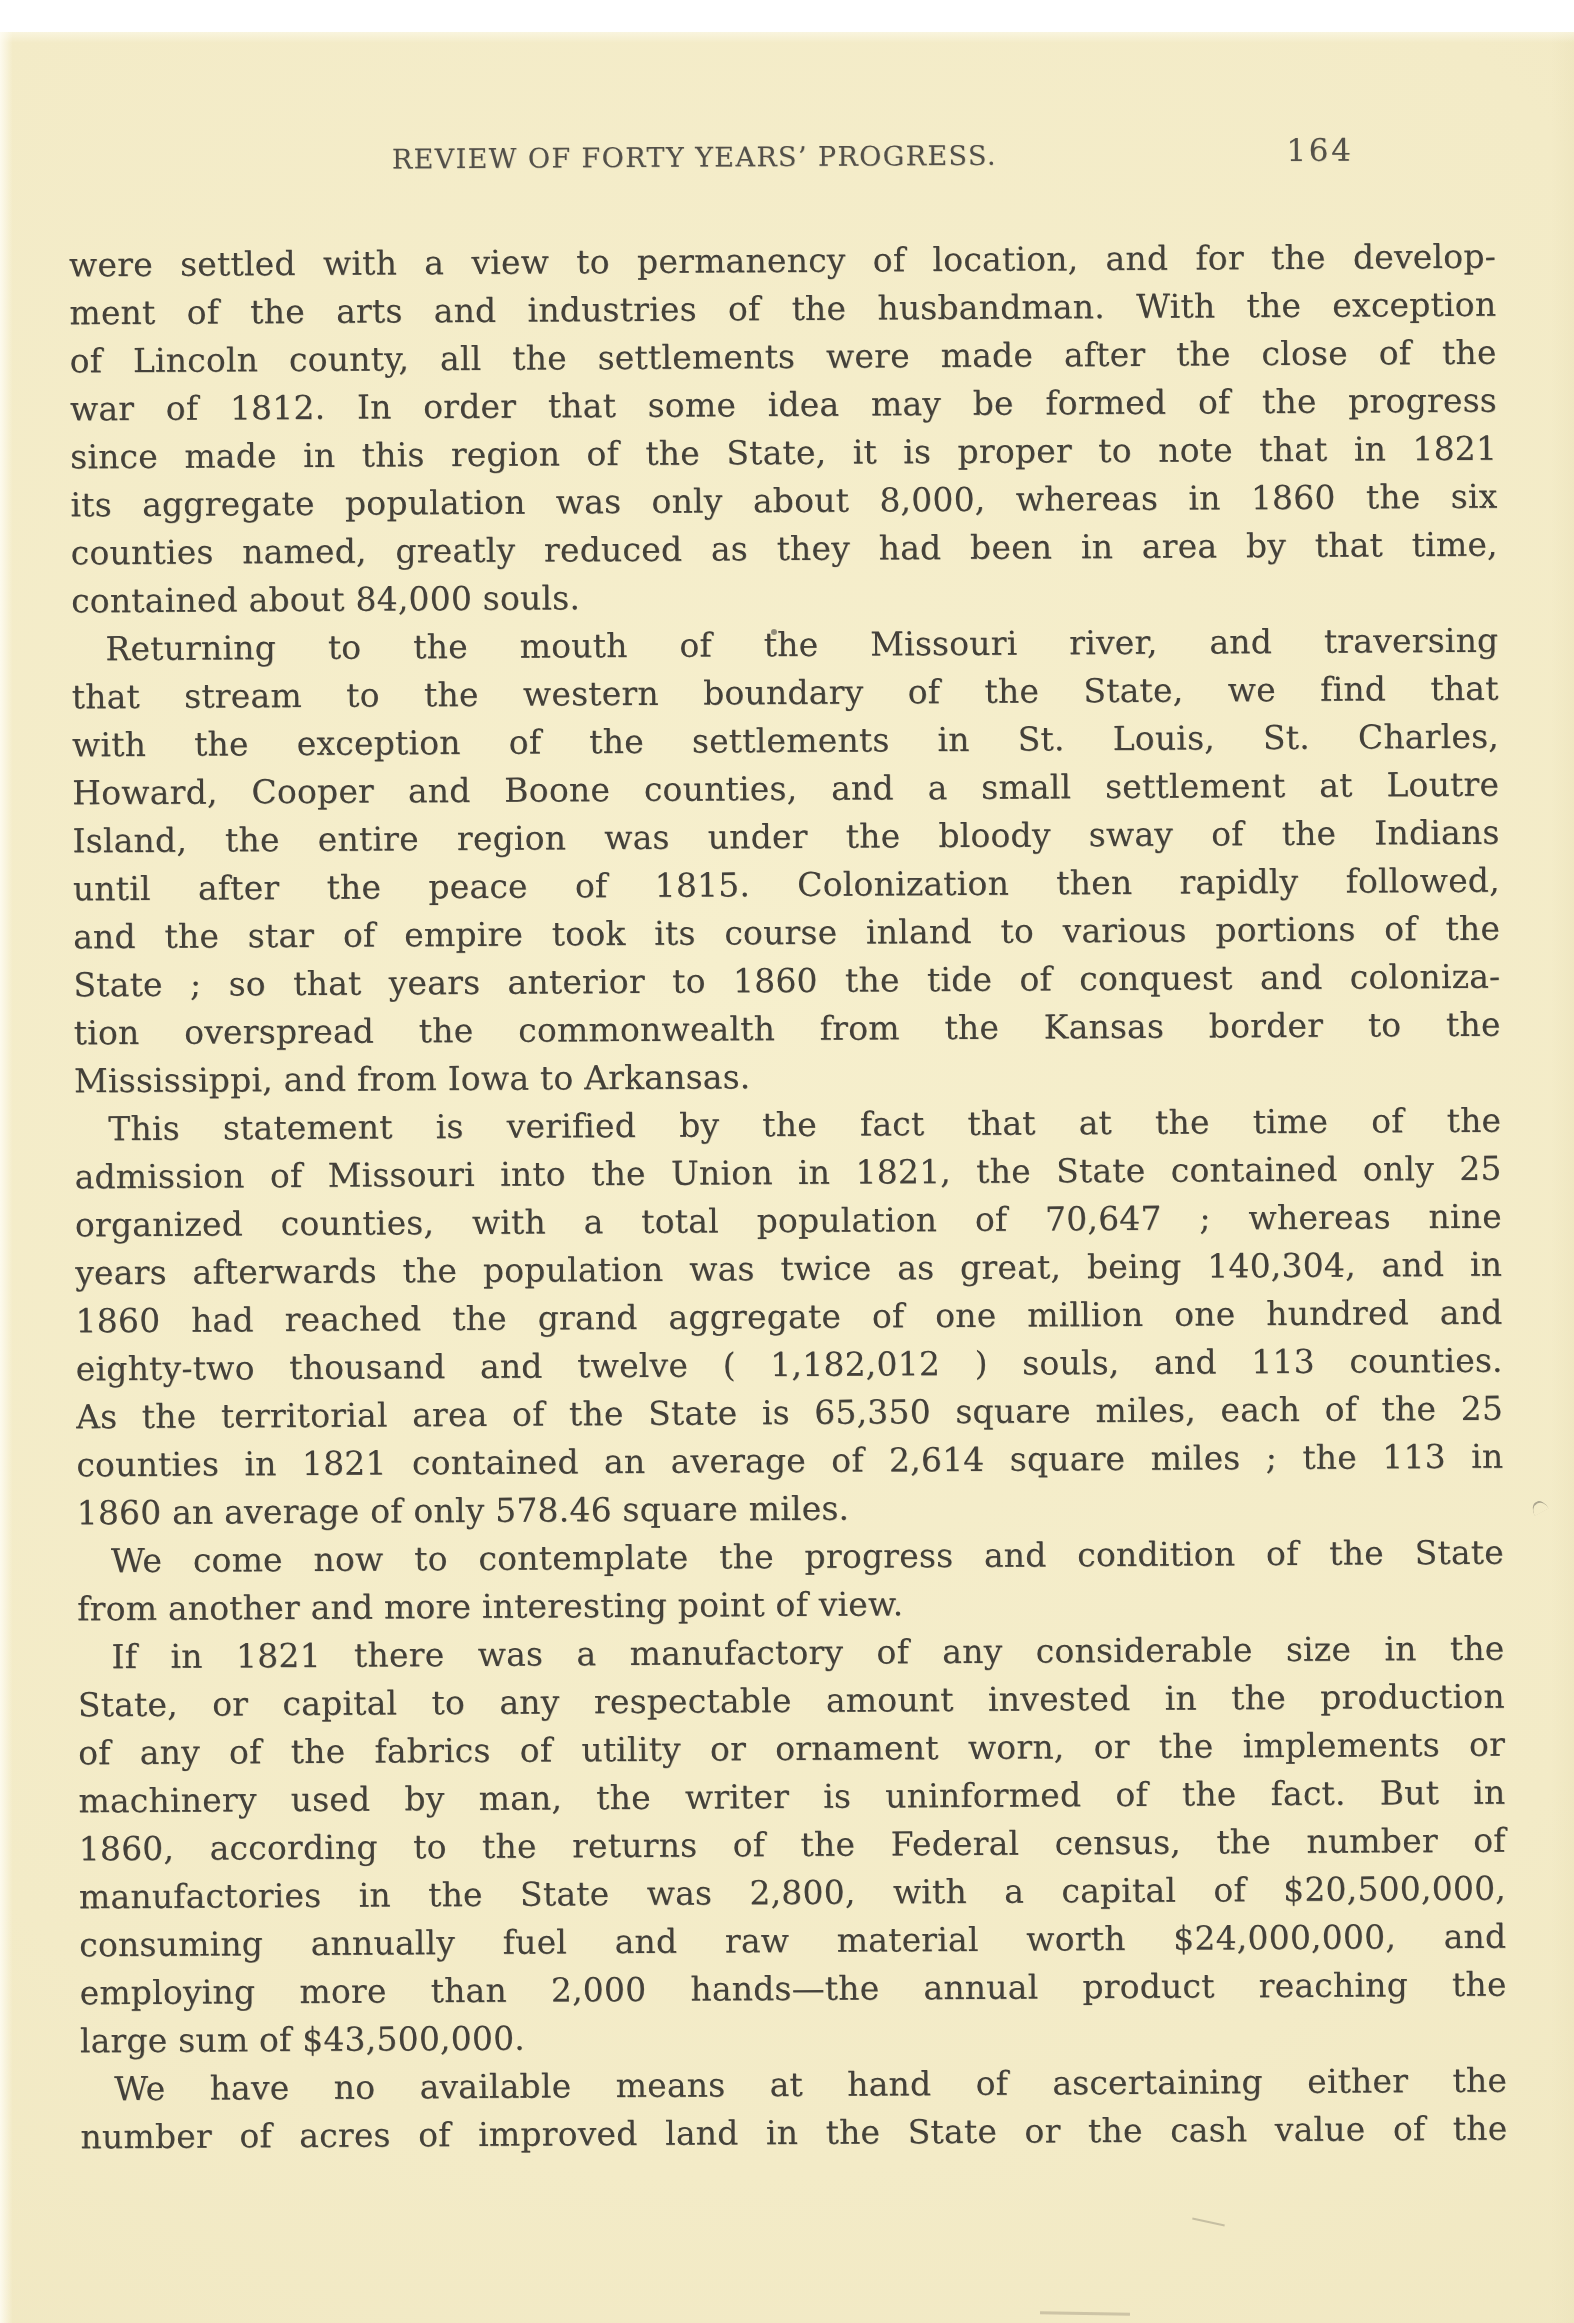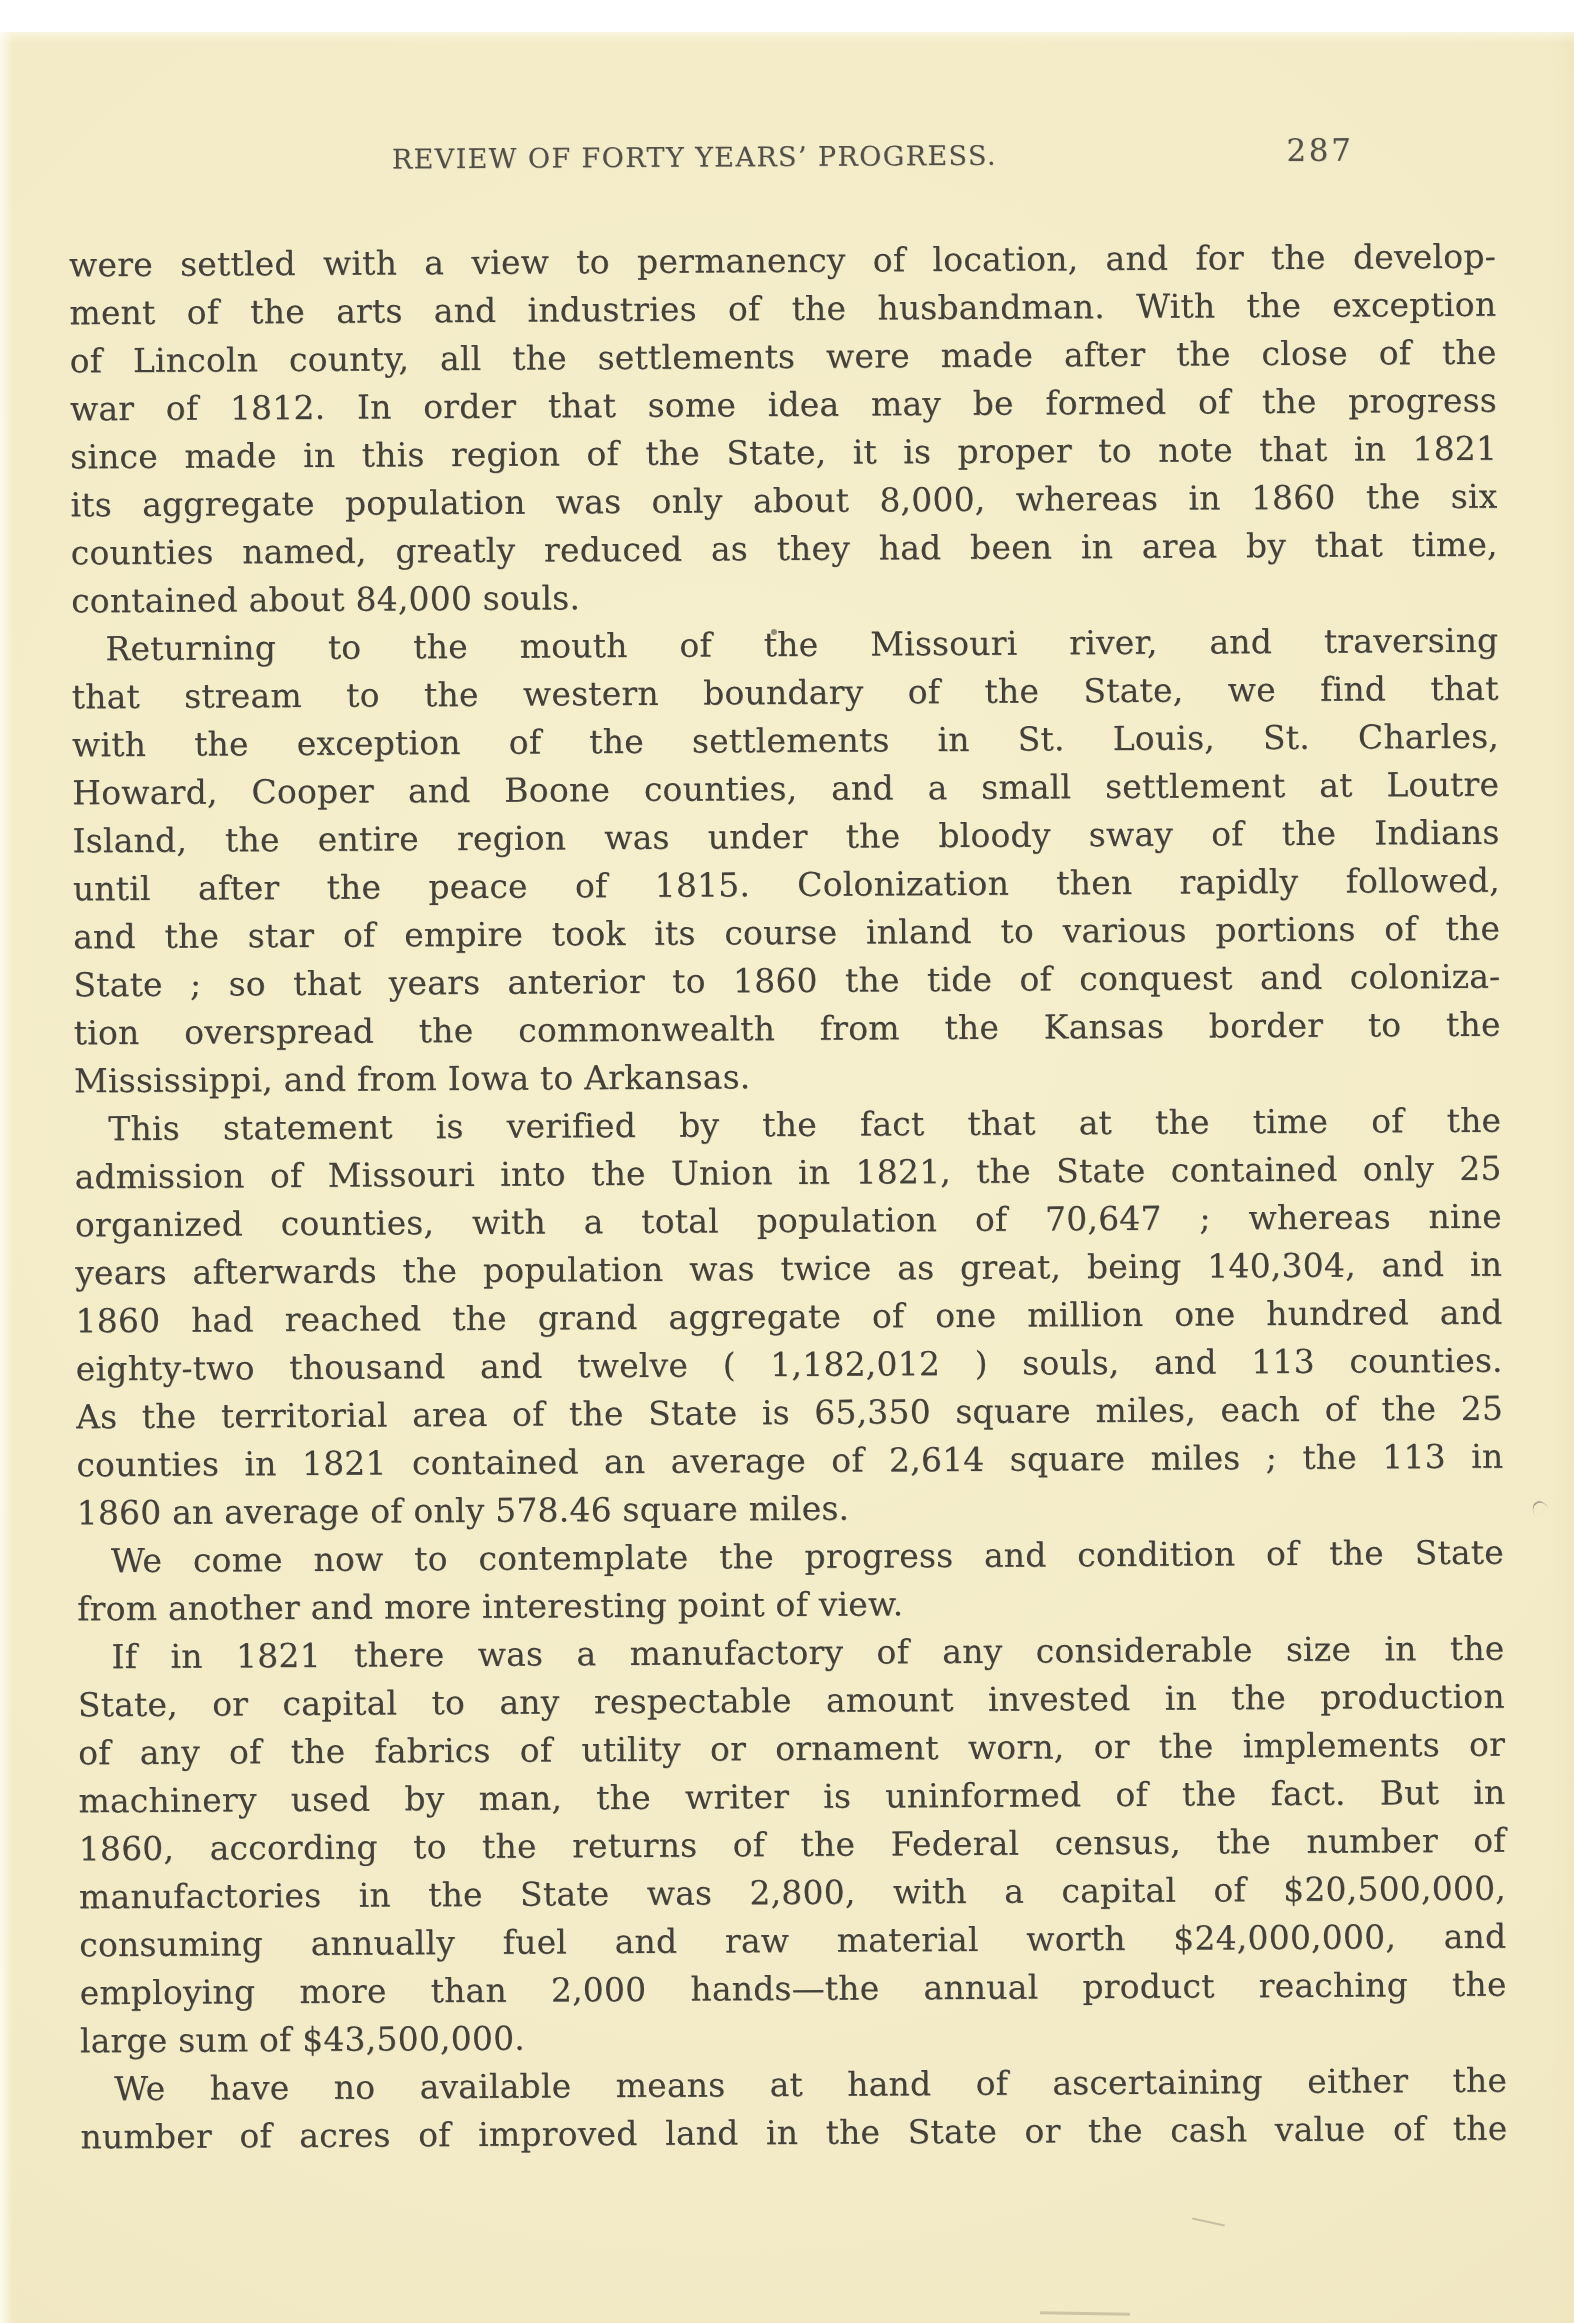--- a/index.html
+++ b/index.html
@@ -88,21 +88,21 @@
     background:rgba(190,180,152,0.7);
     transform:rotate(1deg);
   }
 </style>
 </head>
 <body>
 
 <div class="page">
   <div class="tilt">
     <div class="running-head">REVIEW OF FORTY YEARS’ PROGRESS.</div>
-    <div class="page-number">287</div>
+    <div class="page-number">164</div>
     <div class="page-body">
         <div class="paragraph">
           <div class="line just">were settled with a view to permanency of location, and for the develop-</div>
           <div class="line just">ment of the arts and industries of the husbandman.  With the exception</div>
           <div class="line just">of Lincoln county, all the settlements were made after the close of the</div>
           <div class="line just">war of 1812.  In order that some idea may be formed of the progress</div>
           <div class="line just">since made in this region of the State, it is proper to note that in 1821</div>
           <div class="line just">its aggregate population was only about 8,000, whereas in 1860 the six</div>
           <div class="line just">counties named, greatly reduced as they had been in area by that time,</div>
           <div class="line">contained about 84,000 souls.</div>

